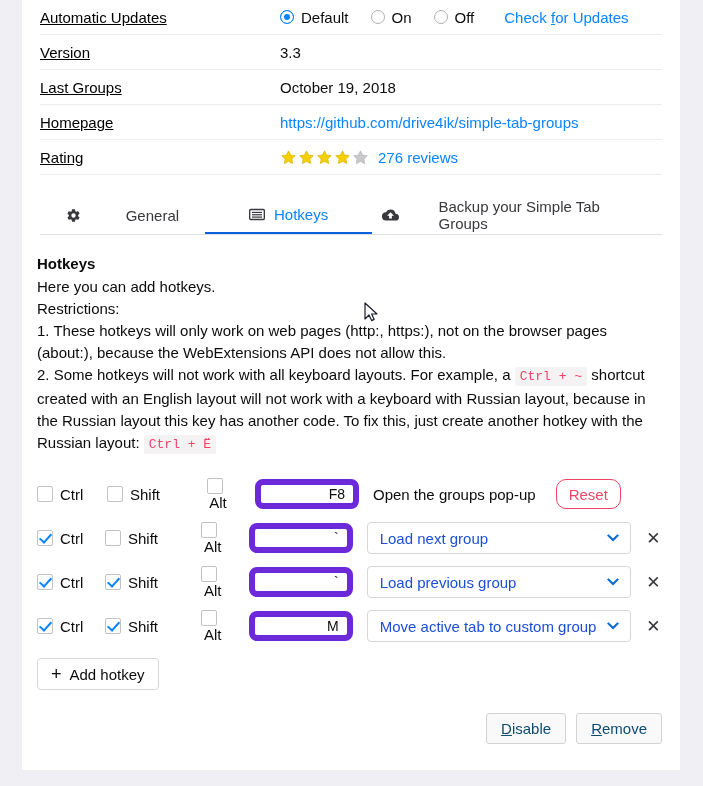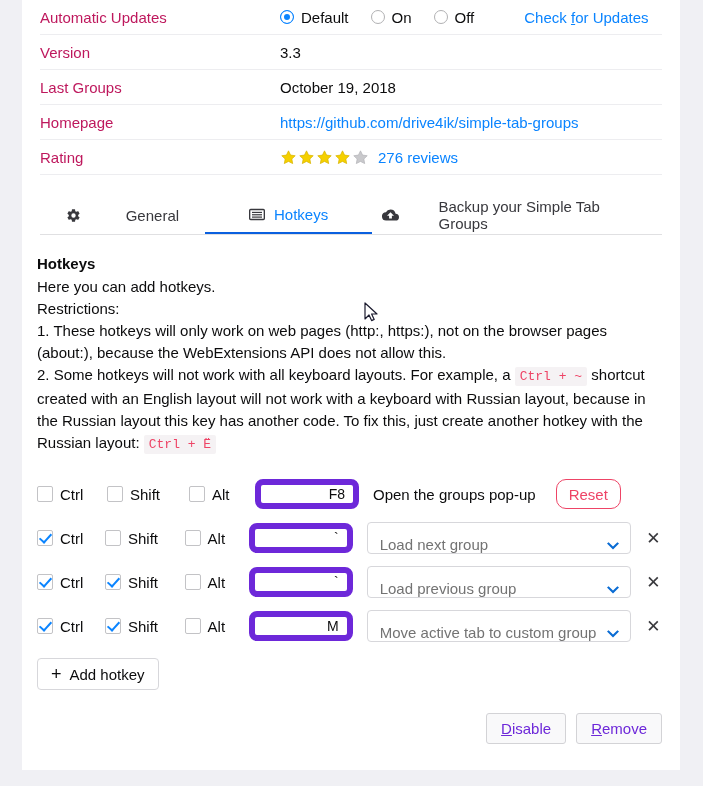--- a/index.html
+++ b/index.html
@@ -44,21 +44,22 @@
     border-bottom: 1px solid #ededf0;
     box-sizing: border-box;
   }
   .detail-row:first-child {
     border-top: none;
   }
   .detail-label {
     width: 240px;
     flex: 0 0 240px;
     font-size: 15px;
-    color: #be185d;
+    color: #000000;
+    text-decoration: underline;
   }
   .detail-value {
     flex: 1 1 auto;
     display: flex;
     align-items: center;
     font-size: 15px;
     color: #0c0c0d;
   }
   .link {
     color: #0a84ff;
@@ -84,21 +85,21 @@
     margin-right: 7px;
     position: relative;
     flex: 0 0 auto;
   }
   .radio.checked {
     border-color: #0a84ff;
     background: #0a84ff;
     box-shadow: inset 0 0 0 3px #ffffff;
   }
   .radio-label { font-size: 15px; }
-  .update-link { margin-left: 28px; }
+  .update-link { margin-left: 8px; }
 
   
   .stars { display: flex; align-items: center; margin-right: 8px; }
   .star { width: 17px; height: 17px; margin-right: 1px; }
   .reviews { color: #0a84ff; cursor: pointer; }
 
   
   .tabs {
     display: flex;
     align-items: flex-end;
@@ -188,21 +189,21 @@
     top: 0px;
     width: 5px;
     height: 10px;
     border: solid #0a84ff;
     border-width: 0 2px 2px 0;
     transform: rotate(42deg);
   }
   .chk-label { font-size: 15px; }
   .w-ctrl { width: 62px; }
   .w-shift { width: 74px; }
-  .w-alt { width: 58px; }
+  .w-alt { width: 58px; flex-direction: column; }
 
   .key-input {
     width: 104px;
     height: 30px;
     border: 6px solid #6d28d9;
     border-radius: 8px;
     background: #fff;
     font-family: "Liberation Sans", sans-serif;
     font-size: 14px;
     color: #0c0c0d;
@@ -212,26 +213,26 @@
     margin-right: 14px;
     text-align: right;
   }
   .action-select {
     width: 272px;
     height: 32px;
     border: 1px solid #d7d7db;
     border-radius: 4px;
     background: #fff;
     display: flex;
-    align-items: flex-end;
+    align-items: center;
     justify-content: space-between;
     padding: 0 10px 0 12px;
     box-sizing: border-box;
     font-size: 15px;
-    color: #737373;
+    color: #1d4ed8;
     cursor: pointer;
     margin-right: 14px;
   }
   .chev { color: #0a6cd4; font-size: 13px; line-height: 1; }
   .remove-btn {
     font-size: 17px;
     color: #3a3a3e;
     cursor: pointer;
     width: 18px;
     text-align: center;
@@ -283,21 +284,21 @@
     gap: 10px;
   }
   .footer-btn {
     min-width: 78px;
     height: 31px;
     border: 1px solid #d3d3d6;
     border-radius: 3px;
     background: #f9f9fa;
     font-size: 15px;
     font-family: "Liberation Sans", sans-serif;
-    color: #6d28d9;
+    color: #0c4a6e;
     cursor: pointer;
     padding: 0 14px;
     text-align: center;
   }
   .ak { text-decoration: underline; }
 
   
   .cursor {
     position: absolute;
     left: 364px;

